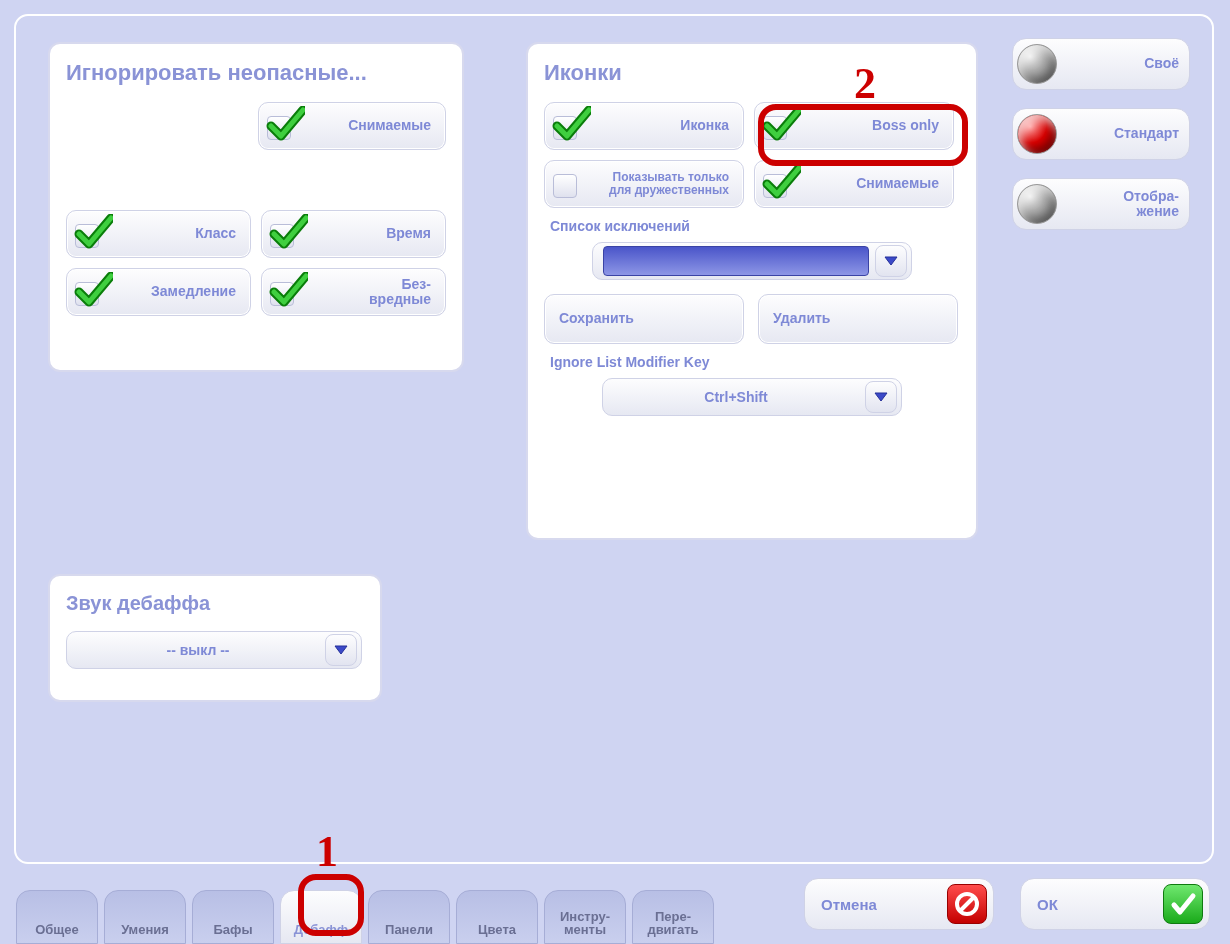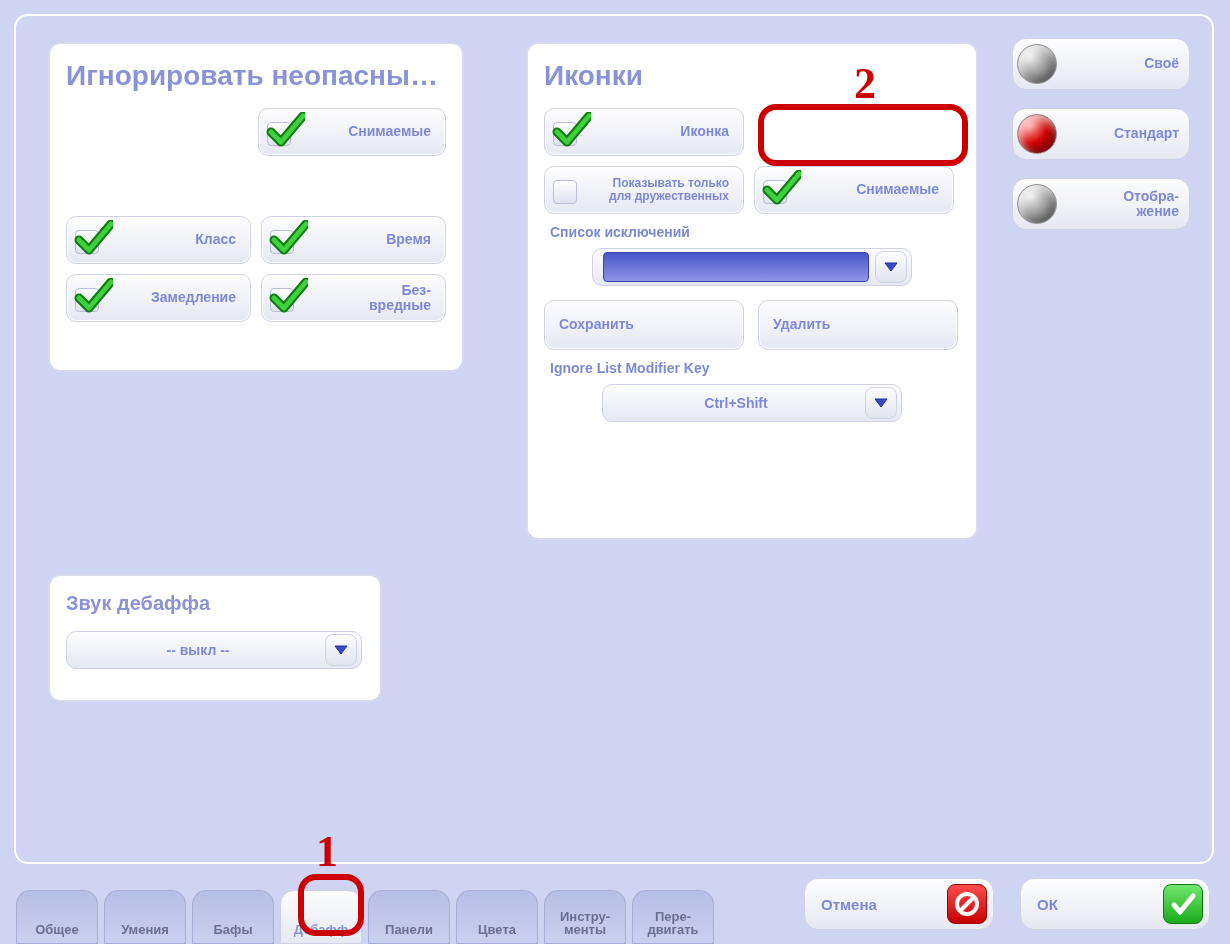--- a/index.html
+++ b/index.html
@@ -1,20 +1,20 @@
 <!DOCTYPE html>
 <html><head>
 <meta charset="utf-8">
 <style>
   *{box-sizing:border-box;margin:0;padding:0;font-family:Verdana,Geneva,sans-serif;}
   body{background:#cfd4f2;width:1230px;height:944px;position:relative;overflow:hidden;}
   .outer-panel{position:absolute;left:14px;top:14px;width:1200px;height:850px;background:#cfd4f2;border:2px solid #fff;border-radius:14px;}
   .content{position:absolute;left:32px;top:26px;width:950px;height:820px;}
   .groupbox{position:absolute;background:#fff;border:2px solid #d7d9ee;border-radius:12px;padding:16px 16px 18px 16px;}
-  .group-title{font-size:28px;font-weight:bold;color:#8a93d6;margin-bottom:16px;white-space:nowrap;overflow:hidden;text-overflow:ellipsis;}
+  .group-title{font-size:22px;font-weight:bold;color:#8a93d6;margin-bottom:16px;white-space:nowrap;overflow:hidden;text-overflow:ellipsis;}
   .section-label{font-size:14px;font-weight:bold;color:#7e89d6;margin:8px 0 8px 6px;}
   .btn{display:flex;align-items:center;background:linear-gradient(#fdfdfe,#e6e8f2);border:1px solid #cfd2e6;border-radius:10px;padding:4px 8px 4px 4px;box-shadow:inset 0 0 0 1px #fff;}
   .btn .txt{flex:1;text-align:right;font-size:14px;font-weight:bold;color:#7e89d6;padding-right:6px;line-height:1.1;}
   .btn.plain .txt{text-align:left;padding-left:10px;}
   .check{width:40px;height:36px;position:relative;flex-shrink:0;}
   .check .box{position:absolute;left:4px;top:8px;width:24px;height:24px;background:linear-gradient(#fff,#dfe1ee);border:1px solid #b9bdd8;border-radius:4px;}
   .check svg{position:absolute;left:2px;top:-2px;width:40px;height:40px;}
   .row{display:flex;gap:10px;margin-bottom:10px;}
   .dd{display:flex;align-items:center;background:linear-gradient(#fdfdfe,#e6e8f2);border:1px solid #cfd2e6;border-radius:10px;padding:4px;height:38px;}
   .dd .slot{flex:1;height:30px;margin:0 6px;display:flex;align-items:center;justify-content:center;font-size:14px;font-weight:bold;color:#7e89d6;border-radius:4px;}
@@ -123,20 +123,29 @@
       <div class="row">
         <div class="btn" style="width:200px;height:48px;justify-content:center;">
           <span class="check">
               <span class="box"></span>
               <svg>
                 <use href="#tick-green"></use>
               </svg>
             </span>
           <span class="txt">Иконка</span>
         </div>
+        <div class="btn" style="width:200px;height:48px;">
+          <span class="check">
+              <span class="box"></span>
+              <svg>
+                <use href="#tick-green"></use>
+              </svg>
+            </span>
+          <span class="txt">Boss only</span>
+        </div>
       </div>
 
       <div class="row">
         <div class="btn" style="width:200px;height:48px;">
           <span class="check">
               <span class="box"></span>
             </span>
           <span class="txt" style="font-size:12px;">Показывать только для дружественных</span>
         </div>
         <div class="btn" style="width:200px;height:48px;">

